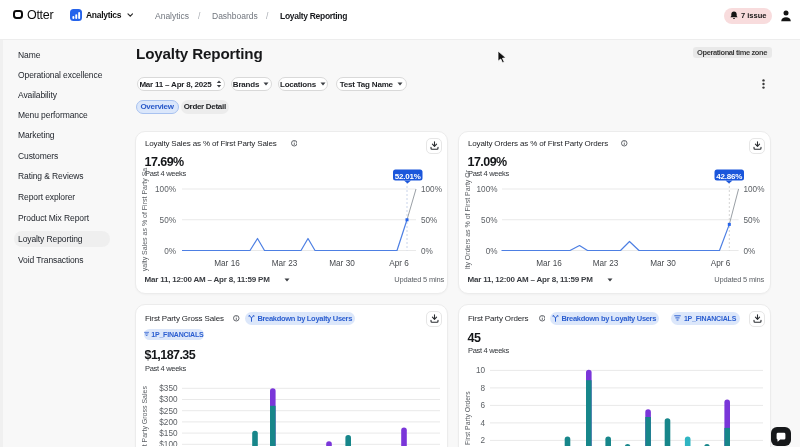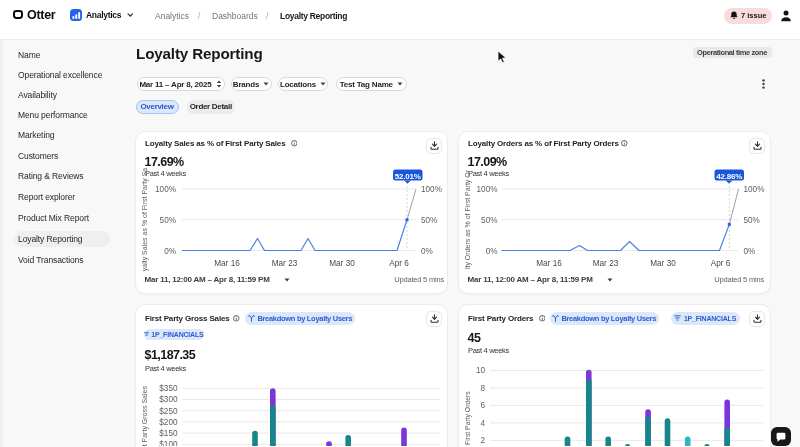--- a/index.html
+++ b/index.html
@@ -7,39 +7,39 @@
 body{font-family:"Liberation Sans",sans-serif;background:#f8f8f8;position:relative}
 .abs{position:absolute}
 .flex{display:flex;align-items:center}
 
 #topbar{position:absolute;left:0;top:0;width:800px;height:40px;background:#fff;border-bottom:1px solid #ededed}
 
 .navitem{position:absolute;left:18px;font-size:8.5px;font-weight:500;color:#23272e;white-space:nowrap;letter-spacing:-0.1px}
 #navpill{position:absolute;left:14px;top:231px;width:96px;height:16px;background:#efefef;border-radius:8px}
 
 .card{position:absolute;width:313px;background:#fff;border:1px solid #ececec;border-radius:10px;box-shadow:0 1px 2px rgba(0,0,0,0.03)}
-.ctitle{position:absolute;font-size:8px;font-weight:700;color:#1c1e22;letter-spacing:-0.15px;white-space:nowrap}
+.ctitle{position:absolute;font-size:8px;font-weight:400;color:#1c1e22;letter-spacing:-0.15px;white-space:nowrap}
 .metric{position:absolute;font-size:12.5px;font-weight:700;color:#141619;letter-spacing:-0.55px;white-space:nowrap}
 .p4w{position:absolute;font-size:7.5px;color:#2e3237;white-space:nowrap;letter-spacing:-0.3px}
 .dlbtn{position:absolute;width:16px;height:16px;border:1px solid #e6e6e6;border-radius:5px;background:#fff;display:flex;align-items:center;justify-content:center}
 .chip{position:absolute;background:#dce7fa;border-radius:6.5px;display:flex;align-items:center;justify-content:center;gap:2.5px;color:#2b5ed0;font-weight:700;white-space:nowrap}
 .foot-l{position:absolute;font-size:8px;font-weight:600;color:#3a3d42;white-space:nowrap;letter-spacing:-0.2px}
 .foot-r{position:absolute;font-size:7.5px;color:#5f6368;white-space:nowrap;letter-spacing:-0.2px}
 
 .fpill{position:absolute;height:14px;background:#fff;border:1px solid #d9d9d9;border-radius:7px;display:flex;align-items:center;justify-content:center;gap:4px;font-size:8px;font-weight:600;color:#1d1f23;letter-spacing:-0.2px;white-space:nowrap}
 .tab{position:absolute;height:14px;border-radius:7px;display:flex;align-items:center;justify-content:center;font-size:8px;font-weight:600;letter-spacing:-0.3px;white-space:nowrap}
 svg{display:block}
 text{font-family:"Liberation Sans",sans-serif}
 </style>
 </head>
 <body>
 
 <div id="topbar">
   <div class="abs" style="left:13px;top:9.5px;width:9.5px;height:9.5px;border:2.4px solid #0c0c0c;border-radius:3.4px"></div>
-  <div class="abs" style="left:27px;top:8px;font-size:12.5px;font-weight:700;color:#0c0c0c;letter-spacing:-0.3px">Otter</div>
+  <div class="abs" style="left:27px;top:8px;font-size:12.5px;font-weight:400;color:#0c0c0c;letter-spacing:-0.3px">Otter</div>
   <div class="abs" style="left:69.5px;top:8.5px;width:12.5px;height:12.5px;background:#2563eb;border-radius:3.5px">
     <svg width="12.5" height="12.5" viewBox="0 0 12.5 12.5">
         <rect x="2.4" y="7" width="1.9" height="3" rx="0.9" fill="#fff"></rect>
         <rect x="5.3" y="5.2" width="1.9" height="4.8" rx="0.9" fill="#fff"></rect>
         <rect x="8.2" y="3" width="1.9" height="7" rx="0.9" fill="#fff"></rect>
       </svg>
   </div>
   <div class="abs" style="left:86px;top:10px;font-size:8.5px;font-weight:700;color:#111;letter-spacing:-0.3px">Analytics</div>
   <svg class="abs" style="left:126.5px;top:12.5px" width="6.5" height="4.5" viewBox="0 0 7 5">
       <path d="M1 1l2.5 2.5L6 1" stroke="#2c2c2c" stroke-width="1.3" fill="none" stroke-linecap="round"></path>
@@ -100,21 +100,21 @@
       <path d="M0.5 0.5h5L3 3.5z" fill="#3c3f44"></path>
     </svg>
 </div>
 <svg class="abs" style="left:761px;top:79px" width="5" height="10" viewBox="0 0 5 10">
     <circle cx="2.5" cy="1.4" r="1.2" fill="#3a3a3a"></circle>
     <circle cx="2.5" cy="5" r="1.2" fill="#3a3a3a"></circle>
     <circle cx="2.5" cy="8.6" r="1.2" fill="#3a3a3a"></circle>
   </svg>
 
 <div class="tab" style="left:135.5px;top:99.5px;width:43px;background:#dbe7fb;border:1px solid #a8c2f0;color:#2858c8">Overview</div>
-<div class="tab" style="left:187px;top:99.5px;width:47.5px;background:#ececec;color:#1c1e22">Order Detail</div>
+<div class="tab" style="left:181px;top:99.5px;width:47.5px;background:#ececec;color:#1c1e22">Order Detail</div>
 
 <div class="card" style="left:135px;top:130.5px;height:163px"></div>
 <div class="ctitle" style="left:145px;top:139px">Loyalty Sales as % of First Party Sales</div>
 <svg class="abs" style="left:290.8px;top:140.2px" width="6.5" height="6.5" viewBox="0 0 8 8">
     <circle cx="4" cy="4" r="3.4" stroke="#53575d" stroke-width="1.1" fill="none"></circle>
     <rect x="3.5" y="3.5" width="1" height="2.6" fill="#53575d"></rect>
     <rect x="3.5" y="1.7" width="1" height="1" fill="#53575d"></rect>
   </svg>
 <div class="dlbtn" style="left:426px;top:137.5px">
   <svg width="9" height="9" viewBox="0 0 9 9">

